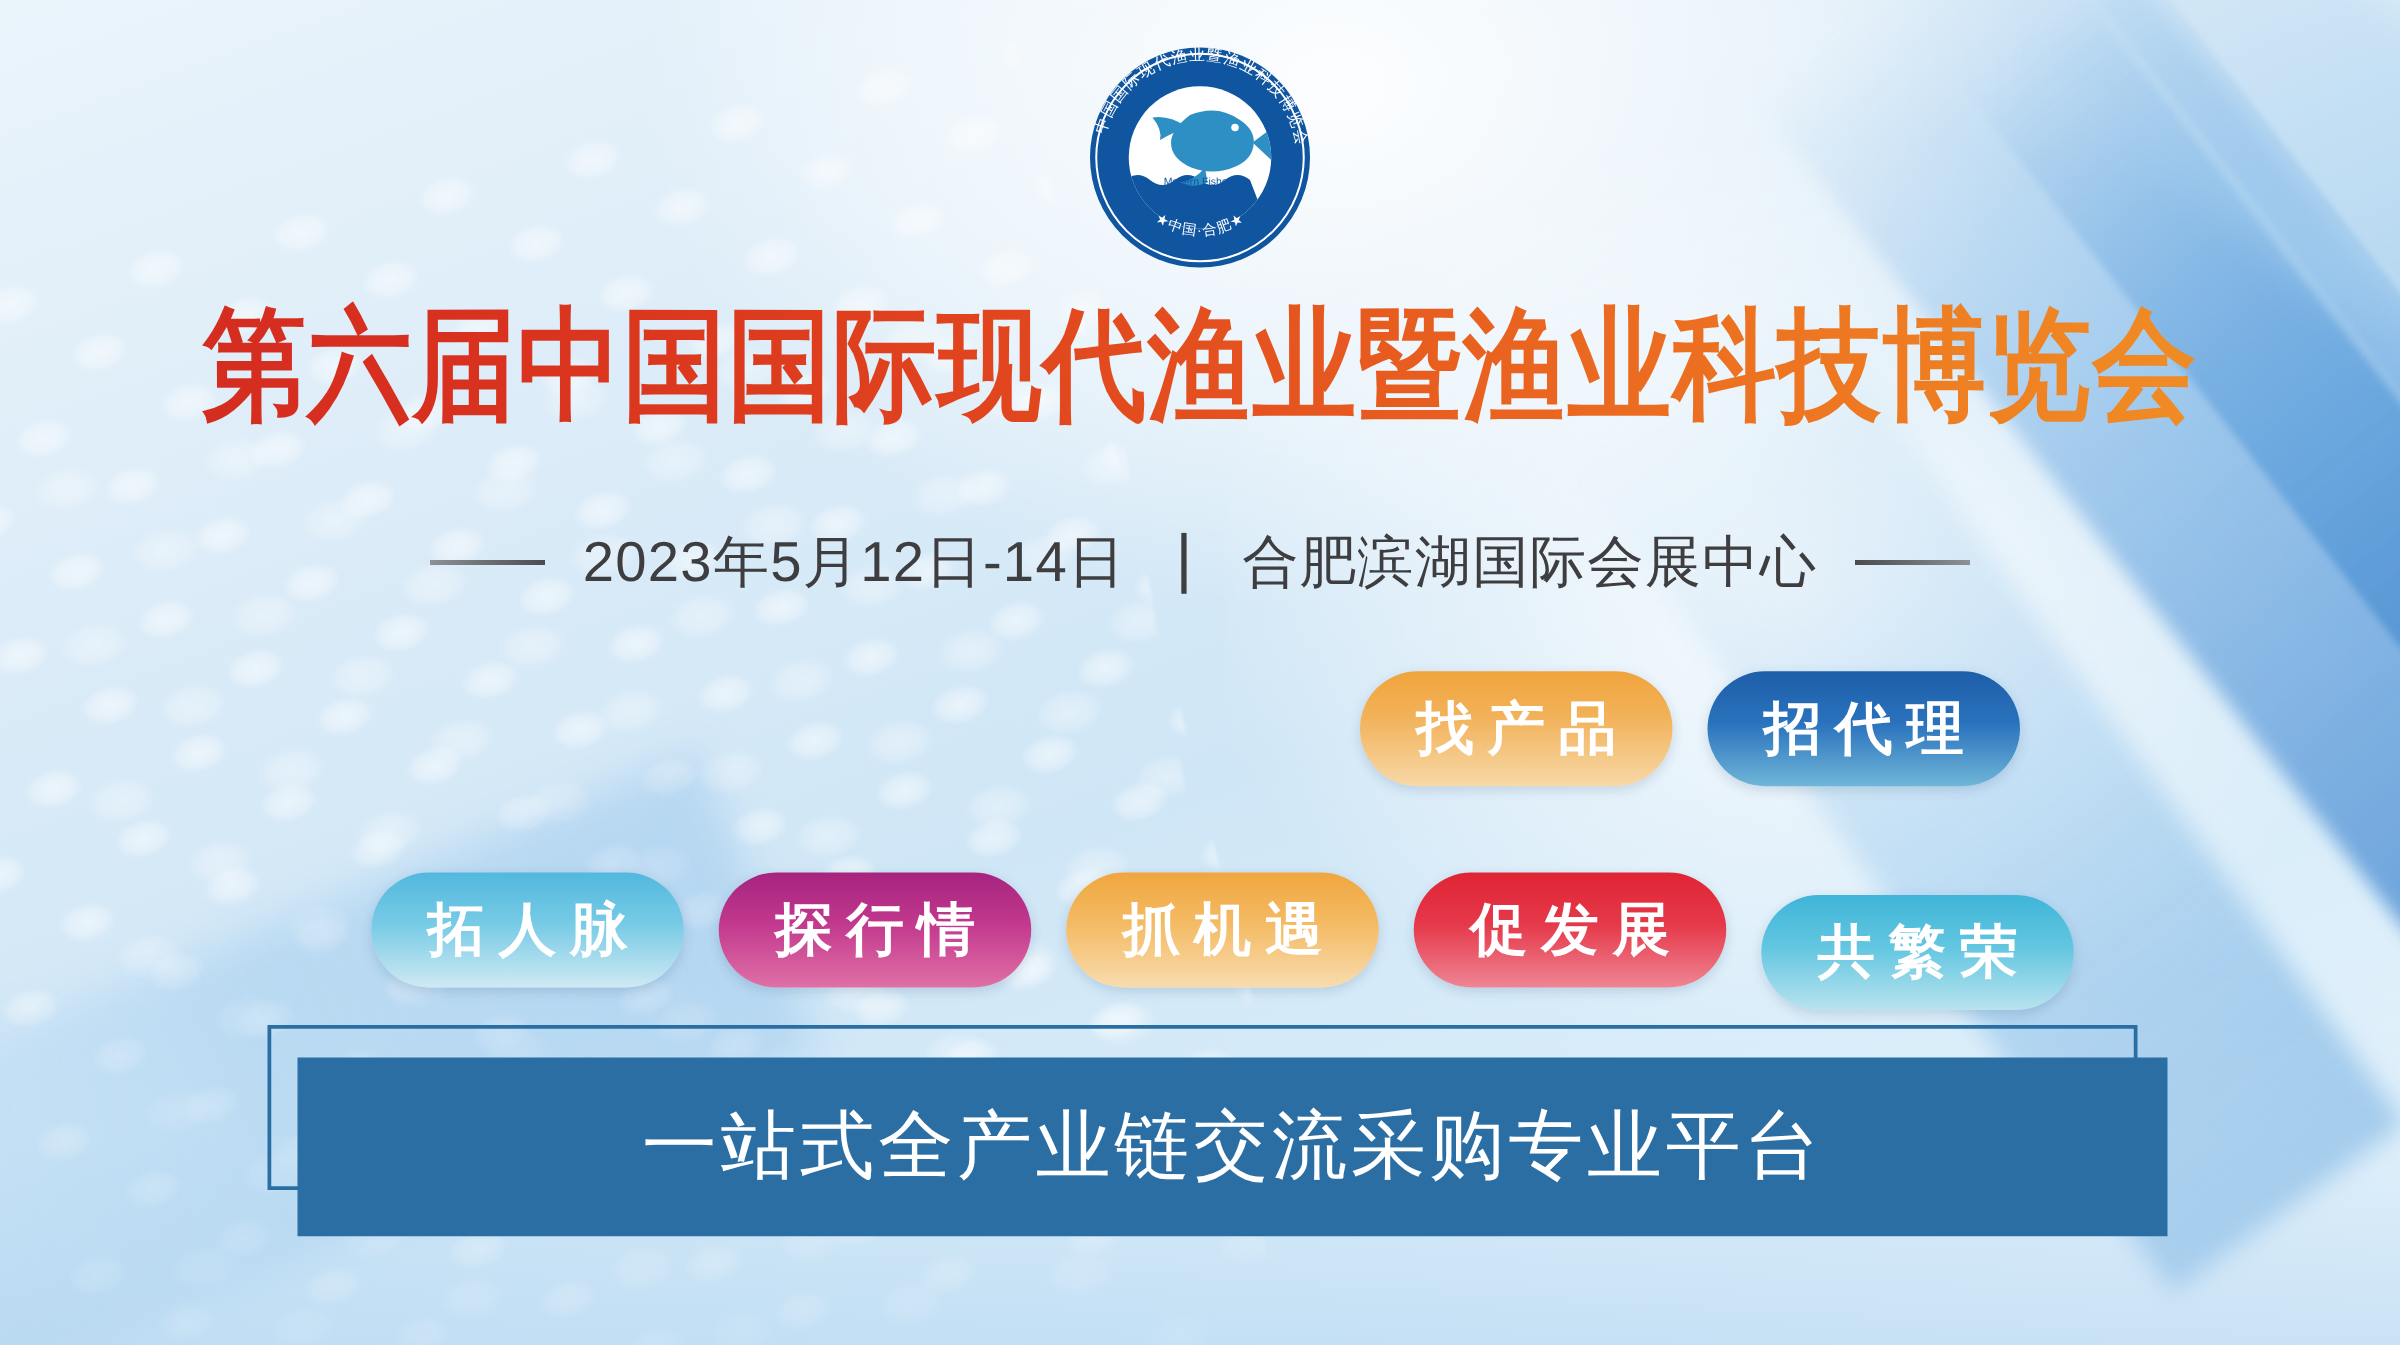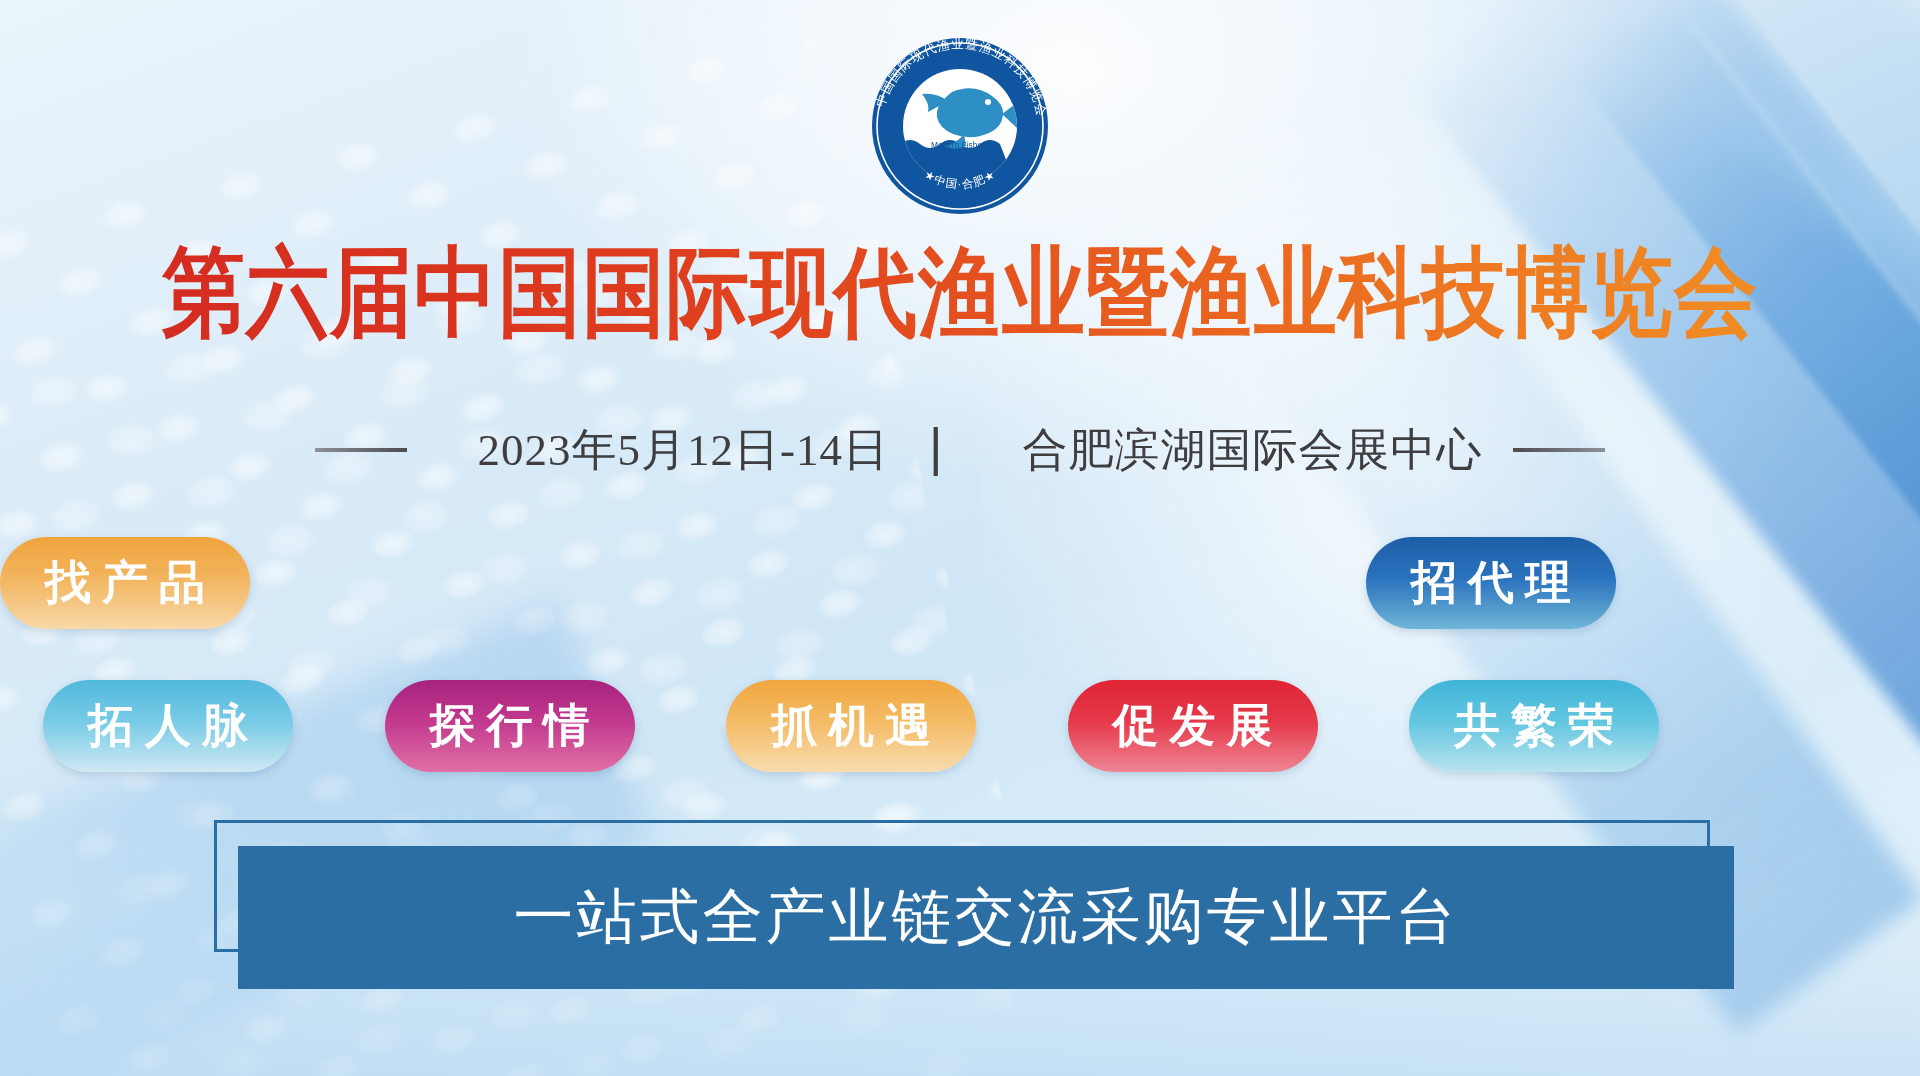--- a/index.html
+++ b/index.html
@@ -157,39 +157,38 @@
     font-weight: 400;
     white-space: nowrap;
   }
   .rule {
     width: 92px; height: 4px;
     background: linear-gradient(90deg, #8d9096, #4a4c50);
     flex: none;
   }
   .rule.right { background: linear-gradient(90deg, #4a4c50, #8d9096); }
   .sub-date, .sub-venue {
-    font-family: Liberation Serif, serif;
+    font-family: Liberation Sans, sans-serif;
     letter-spacing: 1px;
-    margin-left: 40px;
   }
   .sub-sep {
     color: #3e3e40;
     font-size: 52px;
     font-weight: 300;
     margin: 0 10px;
     transform: translateY(-3px);
   }
 
   
   .pill-row {
     position: absolute;
     width: 1616px;
     display: flex;
     align-items: center;
-    justify-content: space-between;
+    justify-content: flex-end;
     gap: 28px;
   }
   .pill-row.row1 { top: 537px; }
   .pill-row.row2 { top: 680px; padding-left: 43px; }
 
   .pill {
     border-radius: 46px;
     padding: 15px 34px;
     color: #ffffff;
     font-size: 46px;
@@ -201,21 +200,21 @@
     font-family: "Liberation Sans", "DejaVu Sans", sans-serif;
   }
   .pill.p-orange      { background: linear-gradient(180deg, #f0a43c 0%, #f2b25a 40%, #f7d9a8 100%); }
   .pill.p-orangered   { background: linear-gradient(180deg, #e6431f 0%, #e8552a 45%, #ef8a3a 100%); }
   .pill.p-crimson     { background: linear-gradient(180deg, #e02434 0%, #e5384a 45%, #ef8090 100%); }
   .pill.p-blue        { background: linear-gradient(180deg, #1d5ea8 0%, #2a72bd 45%, #6fb6d8 100%); }
   .pill.p-skyblue     { background: linear-gradient(180deg, #52b8dd 0%, #77cbe6 45%, #cfe9f3 100%); }
   .pill.p-magenta     { background: linear-gradient(180deg, #a6237e 0%, #c2398e 45%, #e070a6 100%); }
   .pill.p-amber       { background: linear-gradient(180deg, #f0a63e 0%, #f4bb65 45%, #f8dcae 100%); }
   .pill.p-red         { background: linear-gradient(180deg, #e02434 0%, #e5394a 45%, #ef8593 100%); }
-  .pill.p-cyan        { background: linear-gradient(180deg, #3fb5d8 0%, #62c6e0 45%, #b9e3ef 100%); }
+  .pill.p-cyan        { background: linear-gradient(180deg, #3fb5d8 0%, #62c6e0 45%, #b9e3ef 100%); margin-top: 36px; }
 
   
   .banner-wrap {
     position: absolute;
     left: 214px; top: 820px;
     width: 1500px; height: 136px;
   }
   .banner-frame {
     position: absolute;
     left: 0; top: 0;

